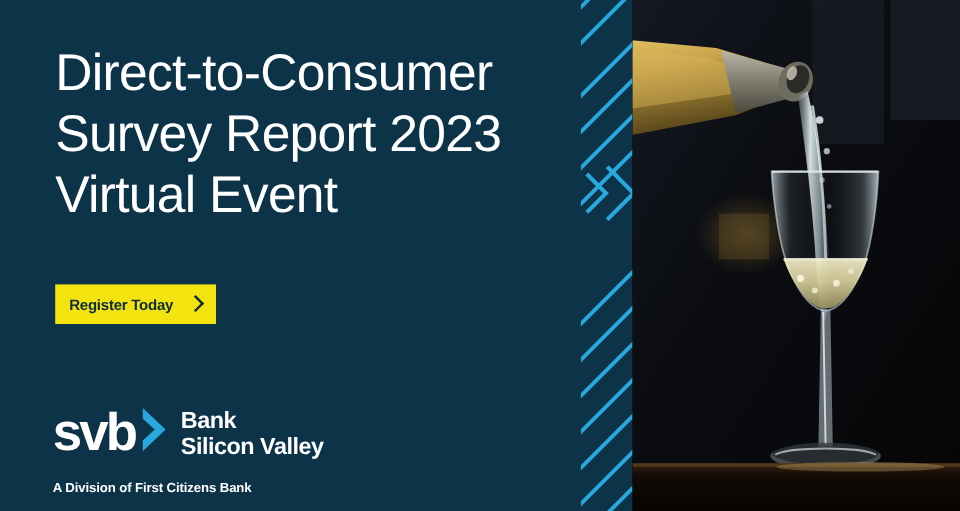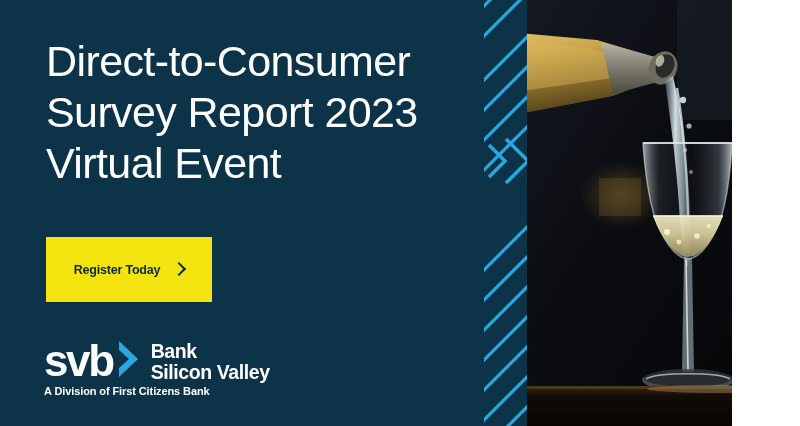--- a/index.html
+++ b/index.html
@@ -2,21 +2,21 @@
 <html><head>
 <meta charset="utf-8">
 <style>
   html, body {
     margin: 0;
     padding: 0;
     background: #ffffff;
   }
   #banner {
     position: relative;
-    width: 732px;
+    width: 800px;
     height: 426px;
     overflow: hidden;
     background: #a3a3a3;
     font-family: "Liberation Sans", sans-serif;
   }
 
   
   .left-panel {
     position: absolute;
     left: 0; top: 0;
@@ -39,21 +39,21 @@
 
   
   .cta-button {
     position: absolute;
     left: 46px;
     top: 237px;
     width: 134px;
     height: 33px;
     background: #F3E40F;
     border: none;
-    padding: 16px;
+    padding: 0;
     display: flex;
     align-items: center;
     justify-content: center;
     gap: 14px;
     cursor: pointer;
   }
   .cta-label {
     color: #0D2B38;
     font-size: 12.5px;
     font-weight: bold;
@@ -94,21 +94,21 @@
     display: block;
   }
   .logo-name {
     color: #ffffff;
     font-size: 19.5px;
     font-weight: bold;
     line-height: 21px;
     letter-spacing: -0.4px;
   }
   .logo-tagline {
-    margin-top: 2px;
+    margin-top: 18px;
     color: #ffffff;
     font-size: 11px;
     font-weight: bold;
     letter-spacing: -0.1px;
   }
 
   
   .stripe-band {
     position: absolute;
     left: 484px;

